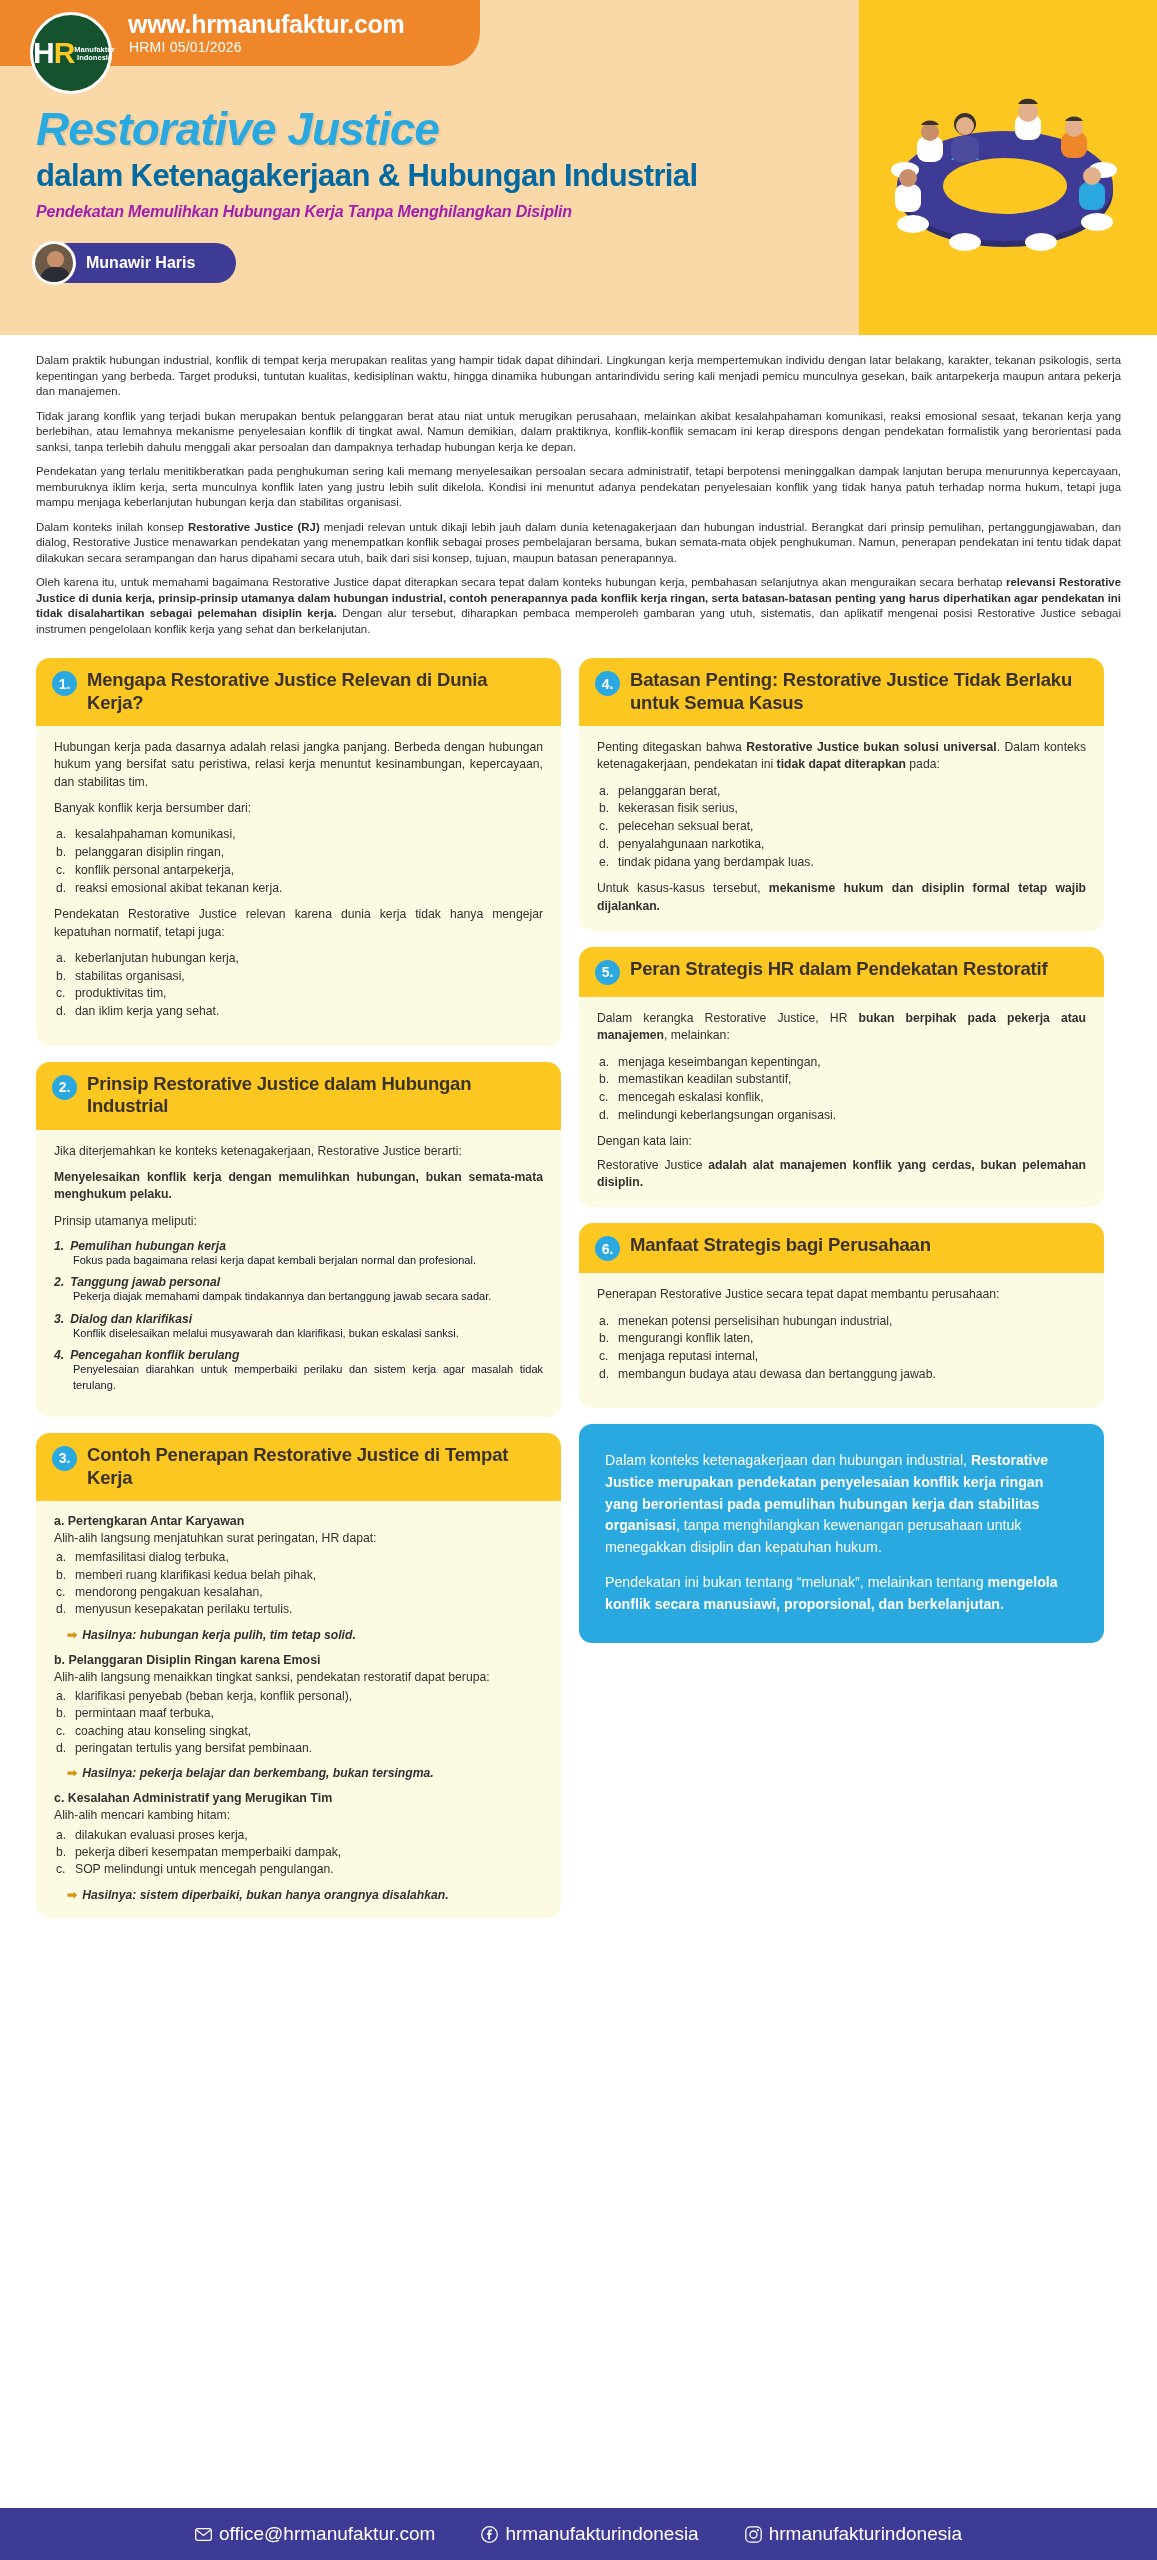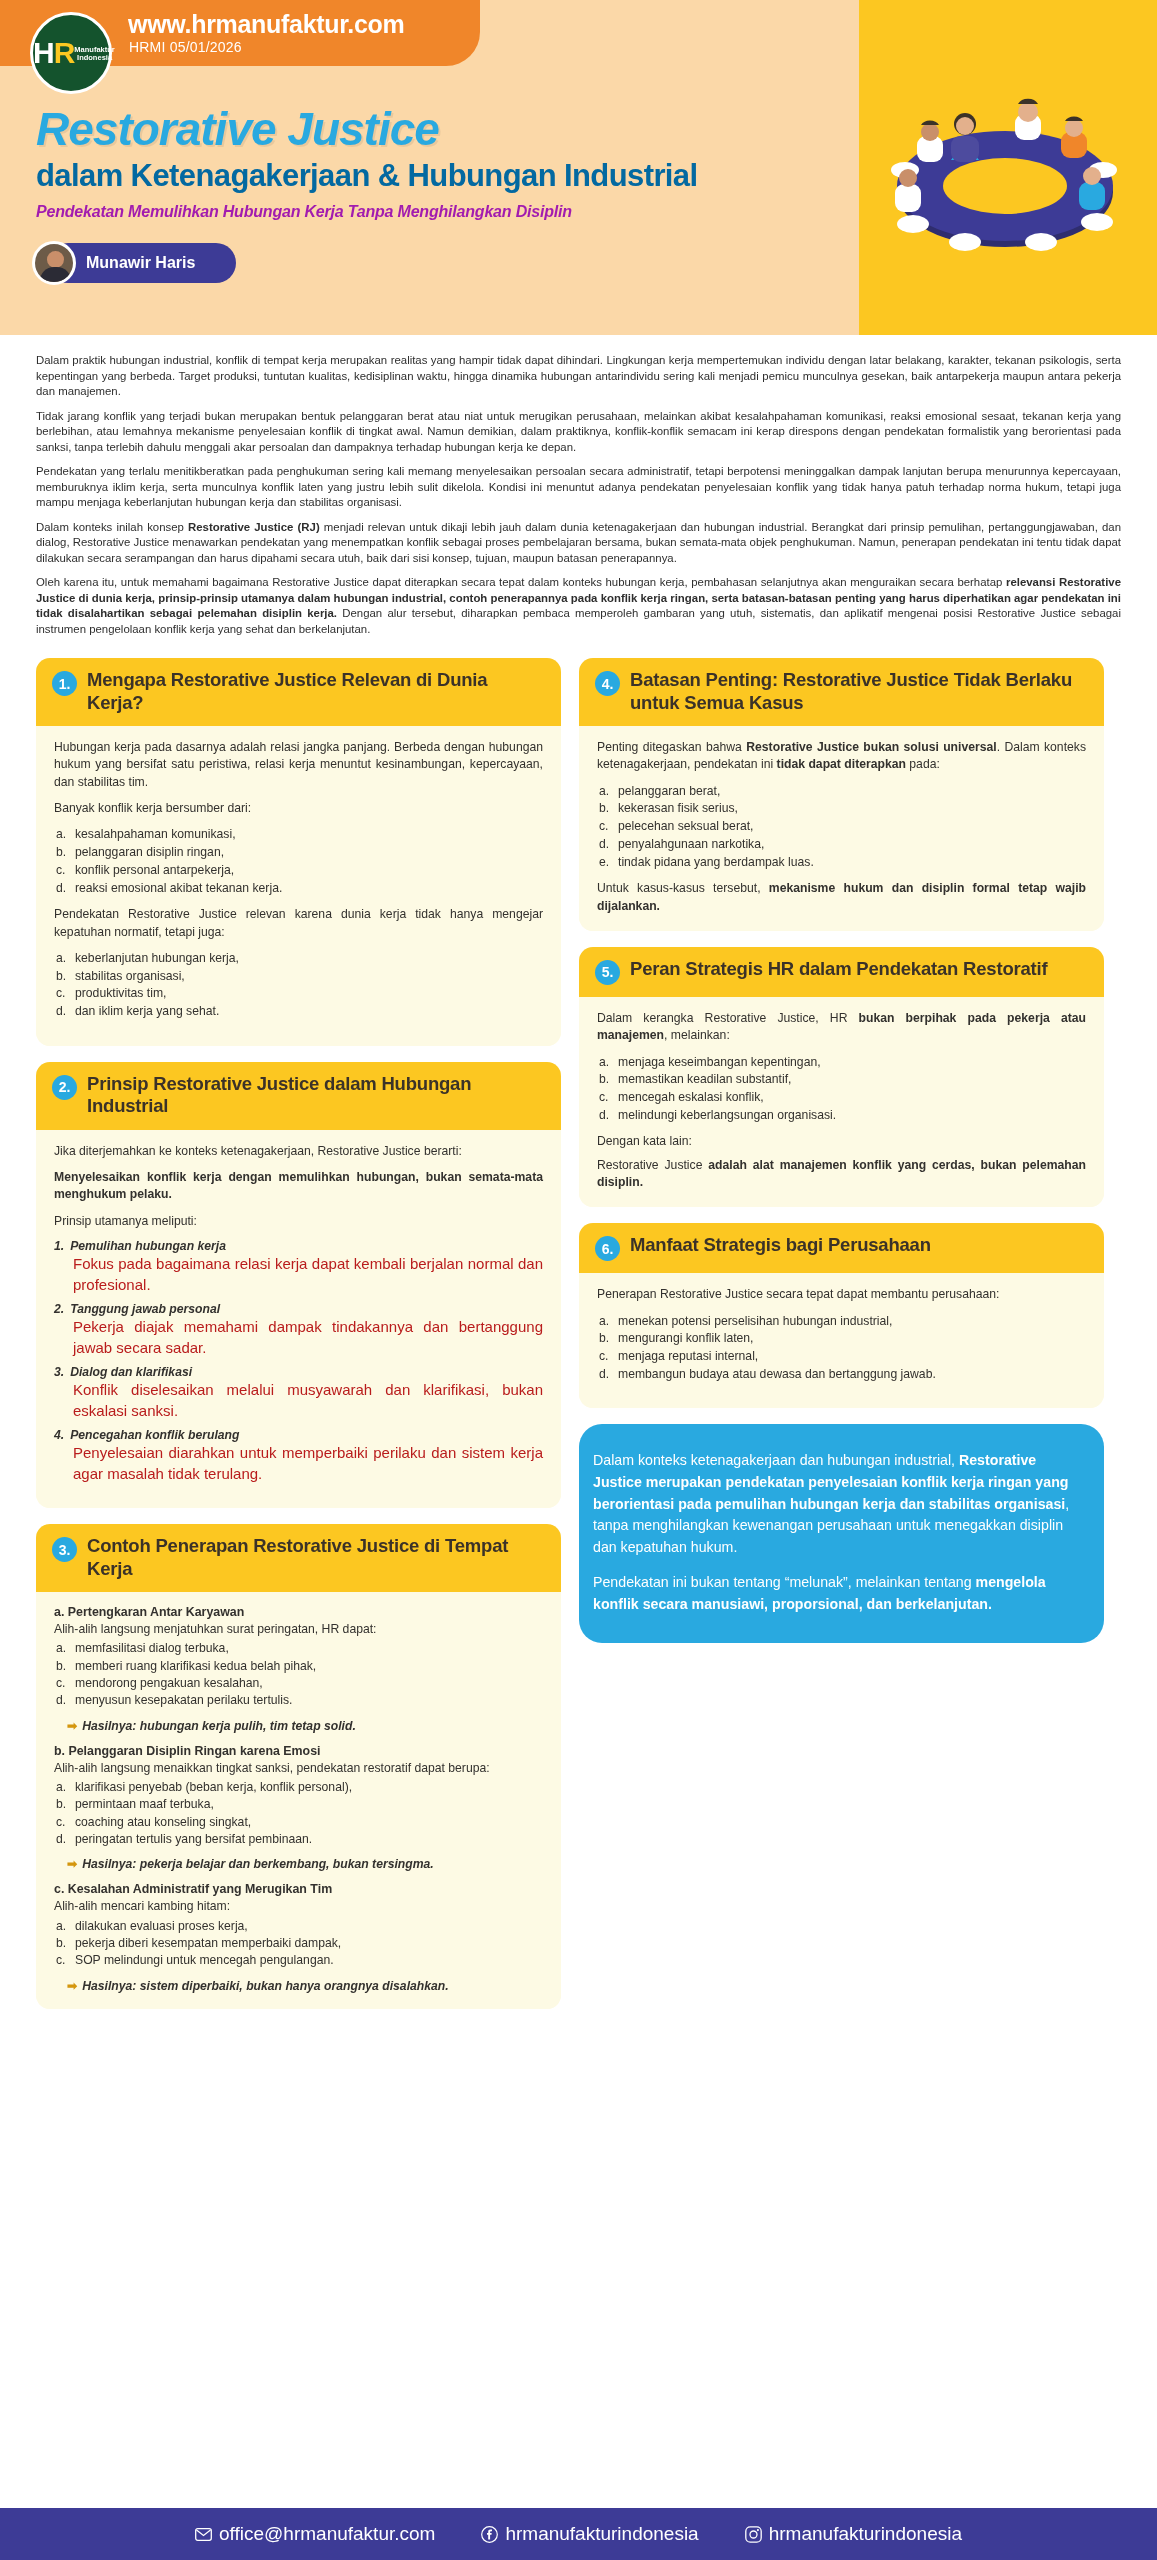--- a/index.html
+++ b/index.html
@@ -248,23 +248,23 @@
   .num-lst > li { margin-bottom: 7px; }
   .num-lst .nhead {
     font-size: 12.2px;
     font-weight: bold;
     font-style: italic;
     color: #33312e;
     display: flex;
     gap: 6px;
   }
   .num-lst .ndesc {
-    font-size: 15px;
+    font-size: 11px;
     line-height: 1.4;
-    color: #b91c1c;
+    color: #0f172a;
     padding-left: 19px;
     text-align: justify;
   }
   .sub-head {
     font-size: 12.4px;
     font-weight: bold;
     color: #33312e;
     margin-bottom: 2px;
   }
   .sub-block { margin-bottom: 11px; }
@@ -277,22 +277,22 @@
     display: flex;
     gap: 5px;
     padding-left: 13px;
     margin-top: 2px;
   }
   .result-line .arrow { color: #d4960f; font-style: normal; }
 
   
   .conclusion {
     background: #29a9e0;
-    border-radius: 23px;
-    padding: 26px 26px 28px 14px;
+    border-radius: 13px;
+    padding: 26px 26px 28px 26px;
     margin-bottom: 16px;
   }
   .conclusion p {
     font-size: 14.2px;
     line-height: 1.52;
     color: #ffffff;
     margin-bottom: 14px;
   }
   .conclusion p:last-child { margin-bottom: 0; }
   .conclusion b { font-weight: bold; }

